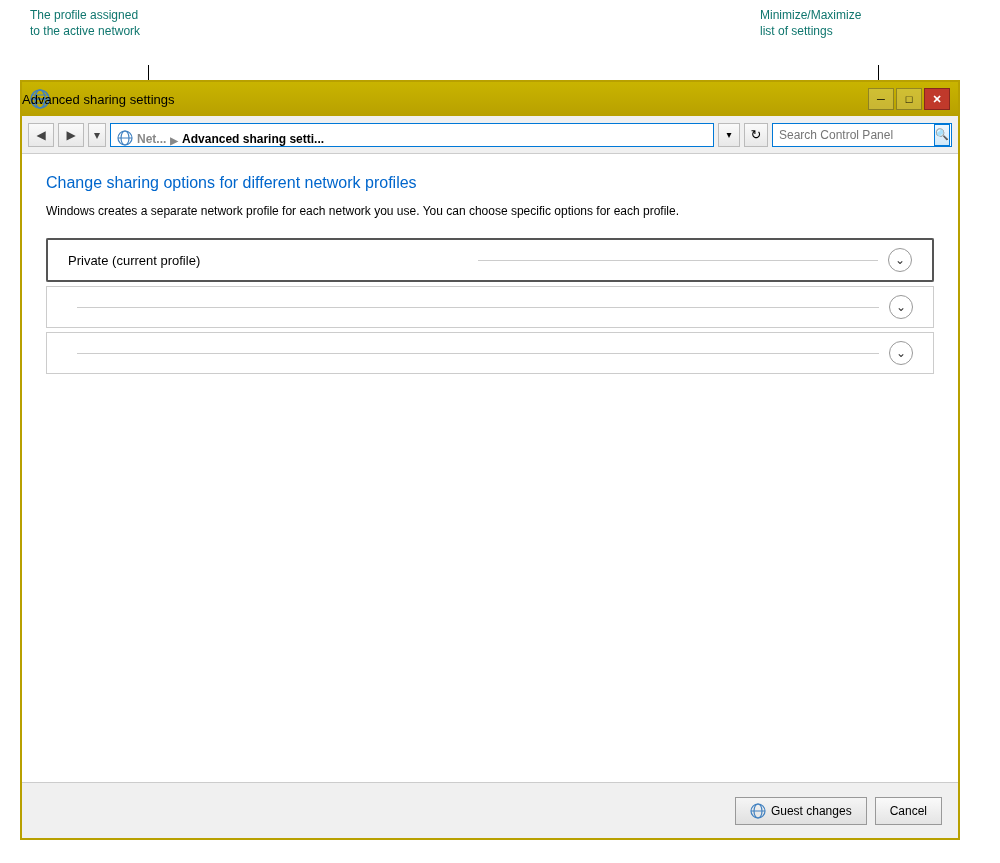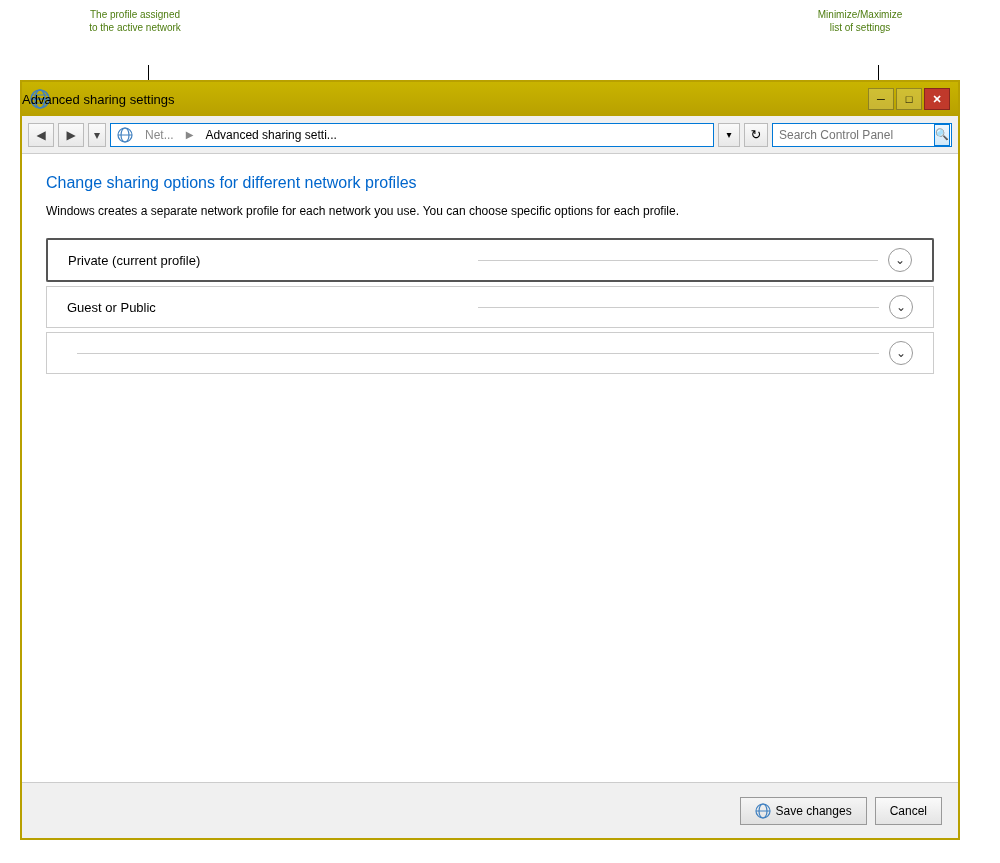--- a/index.html
+++ b/index.html
@@ -10,23 +10,22 @@
       color: #000;
       width: 1000px;
       height: 863px;
       position: relative;
       overflow: hidden;
     }
 
     
     .annotation {
       position: absolute;
-      font-size: 10px;
-      color: #4d7c0f;
-      text-align: center;
+      font-size: 12px;
+      color: #0f766e;
       line-height: 1.3;
       pointer-events: none;
     }
     .annotation-line {
       position: absolute;
       width: 1px;
       background: #000;
       pointer-events: none;
     }
 
@@ -115,24 +114,25 @@
       font-size: 12px;
       color: #444;
     }
     .nav-btn.dropdown { width: 18px; }
     .address-field {
       flex: 1;
       height: 24px;
       border: 1px solid #0078d7;
       background: #fff;
       display: flex;
-      align-items: center;
+      align-items: flex-end;
       padding: 0 6px;
-      gap: 12px;
-      font-size: 12px;
+      gap: 4px;
+      font-size: 12px;
+      font-weight: bold;
     }
     .address-dropdown {
       width: 22px;
       height: 24px;
       border: 1px solid #bbb;
       background: linear-gradient(to bottom, #fafafa, #e8e8e8);
       cursor: pointer;
       display: flex;
       align-items: center;
       justify-content: center;
@@ -340,21 +340,20 @@
     <div id="profiles-container">
         <div class="profile-section">
           <div class="profile-header highlighted">
             <span class="profile-name">Private (current profile)</span>
             <div class="profile-separator"></div>
             <div class="expand-btn">⌄</div>
           </div>
         </div>
         <div class="profile-section">
           <div class="profile-header">
-            <span class="profile-name">Guest or Public</span>
             <div class="profile-separator"></div>
             <div class="expand-btn">⌄</div>
           </div>
         </div>
         <div class="profile-section">
           <div class="profile-header">
             <div class="profile-separator"></div>
             <div class="expand-btn">⌄</div>
           </div>
         </div>
@@ -362,20 +361,20 @@
   </div>
 
   <div class="footer">
     <button class="footer-btn primary">
 
       <svg width="16" height="16" viewBox="0 0 16 16">
         <circle cx="8" cy="8" r="7" fill="none" stroke="#4080c0" stroke-width="1.2"></circle>
         <ellipse cx="8" cy="8" rx="4" ry="7" fill="none" stroke="#4080c0" stroke-width="1.2"></ellipse>
         <line x1="1" y1="8" x2="15" y2="8" stroke="#4080c0" stroke-width="1"></line>
       </svg>
-      <span>Save changes</span>
+      <span>Guest changes</span>
     </button>
     <button class="footer-btn">
       <span>Cancel</span>
     </button>
   </div>
 
 </div>
 
 </body></html>

